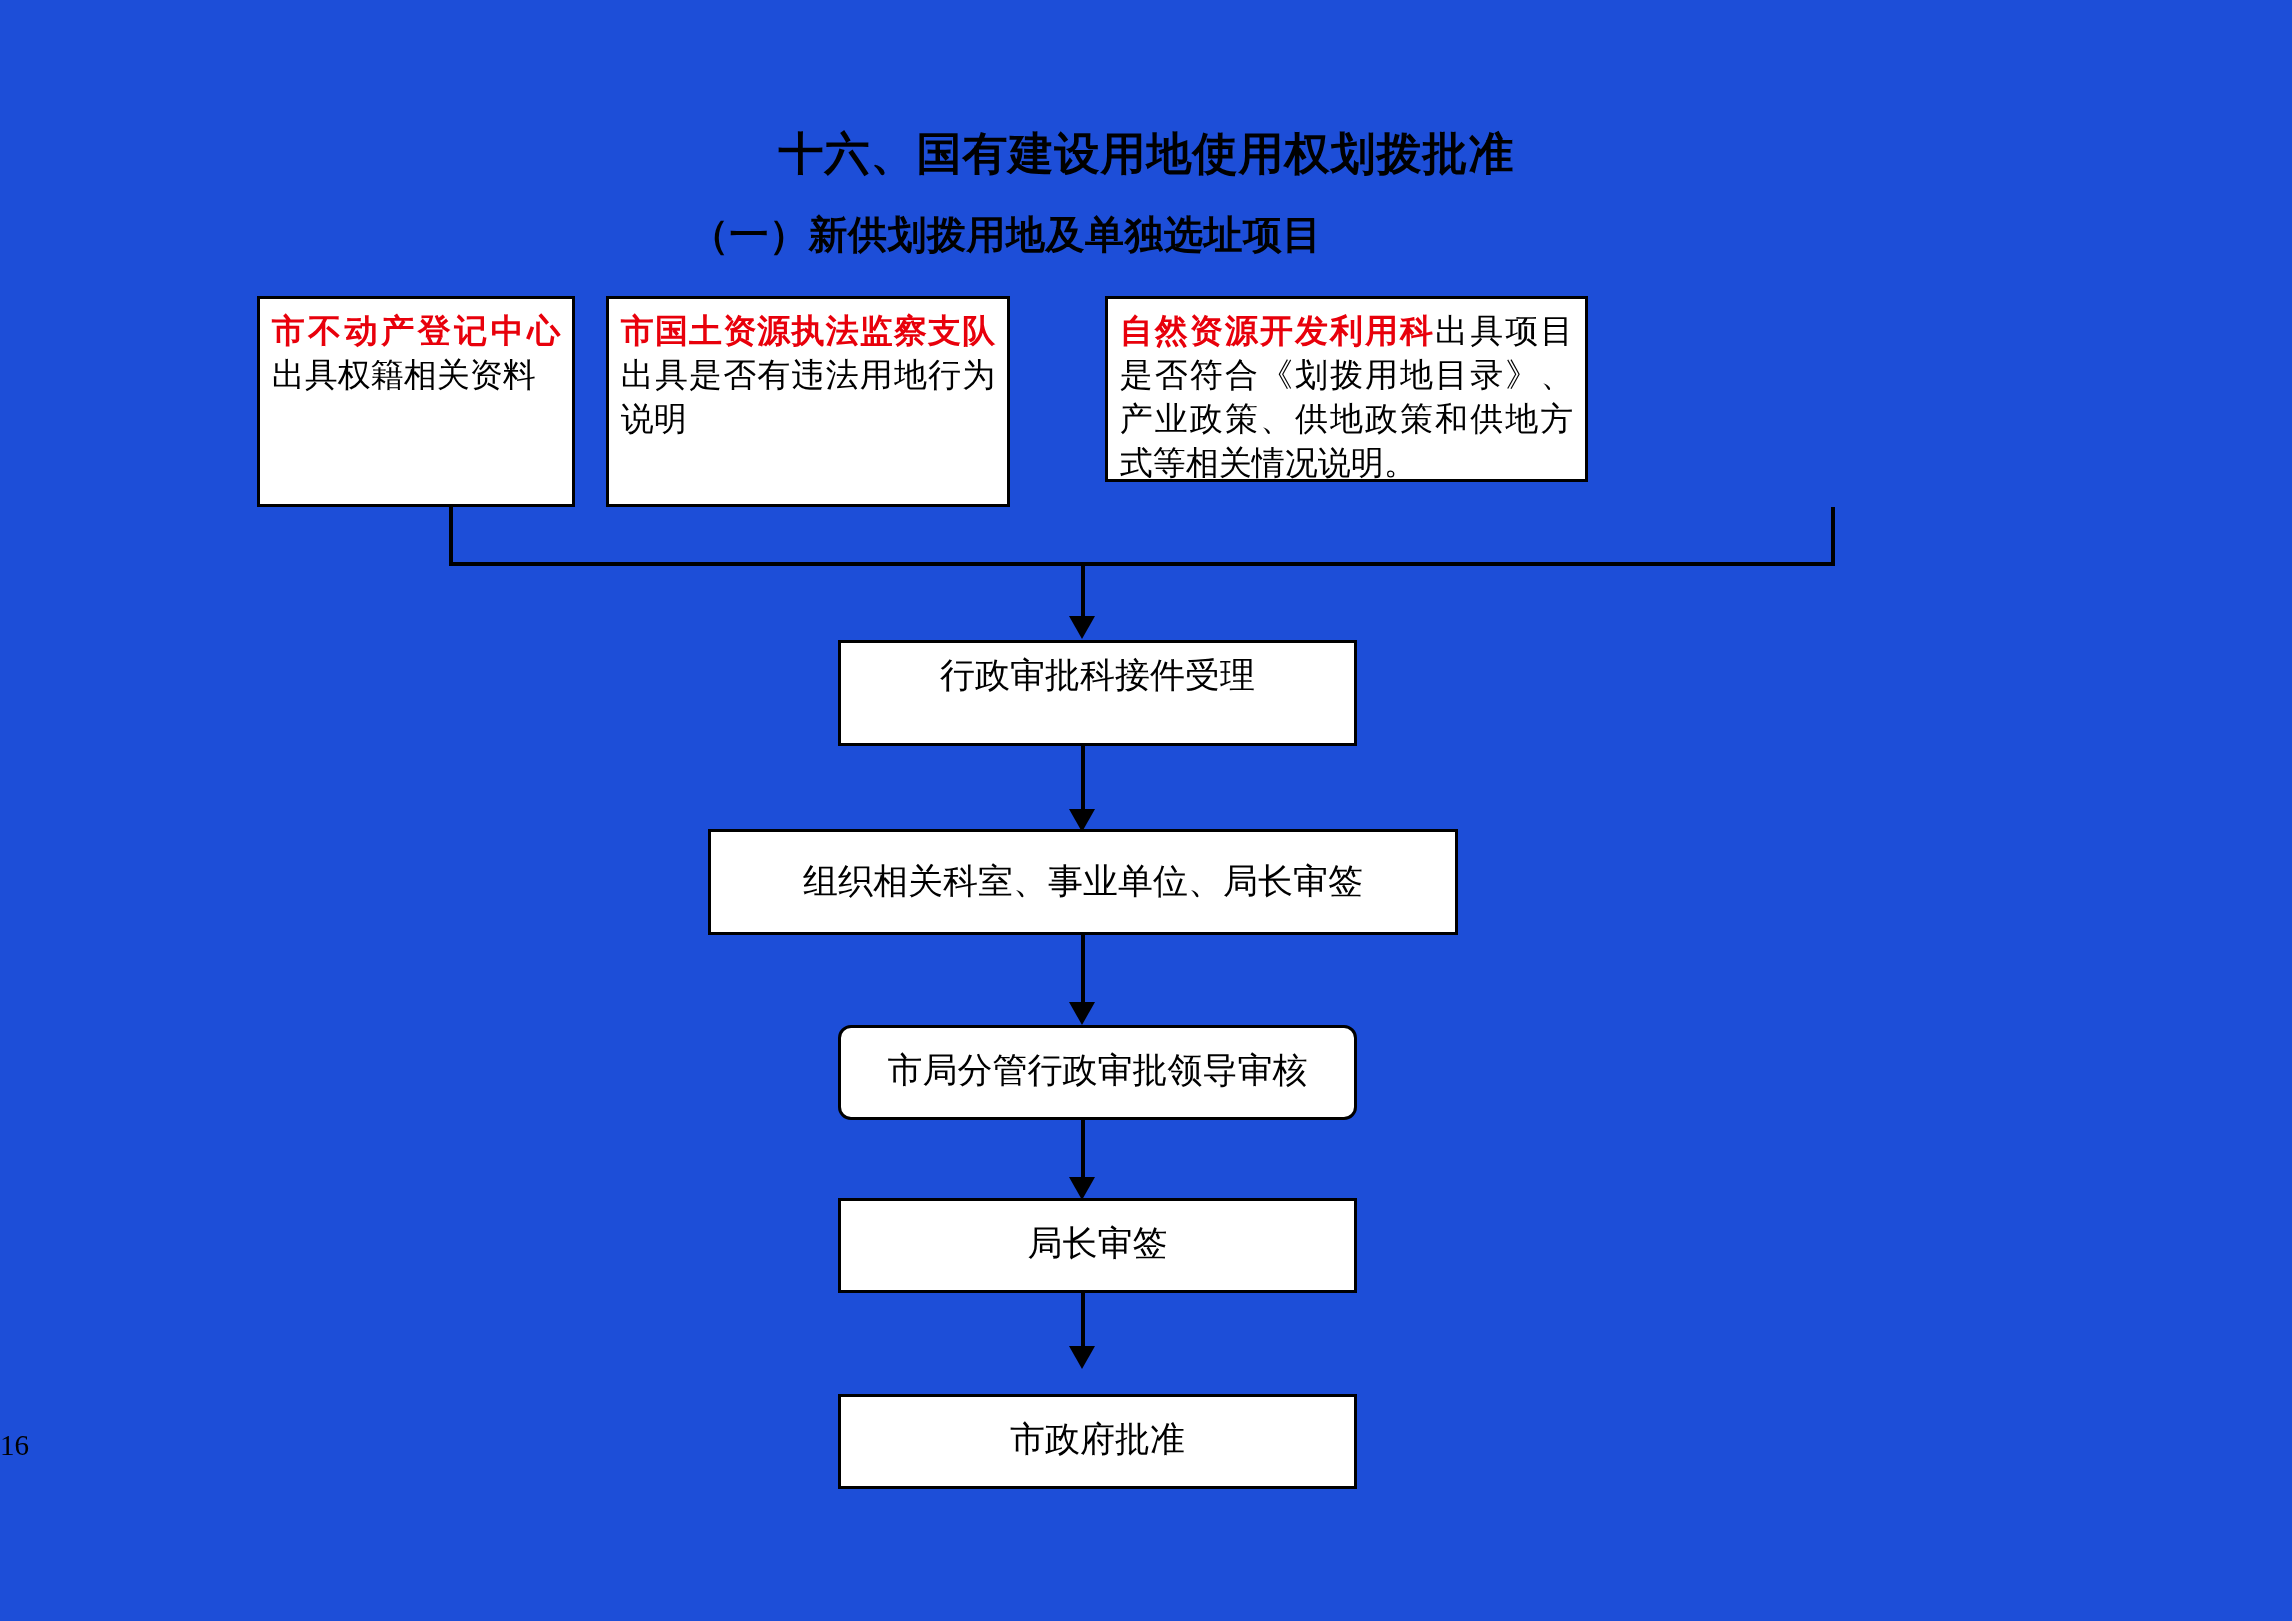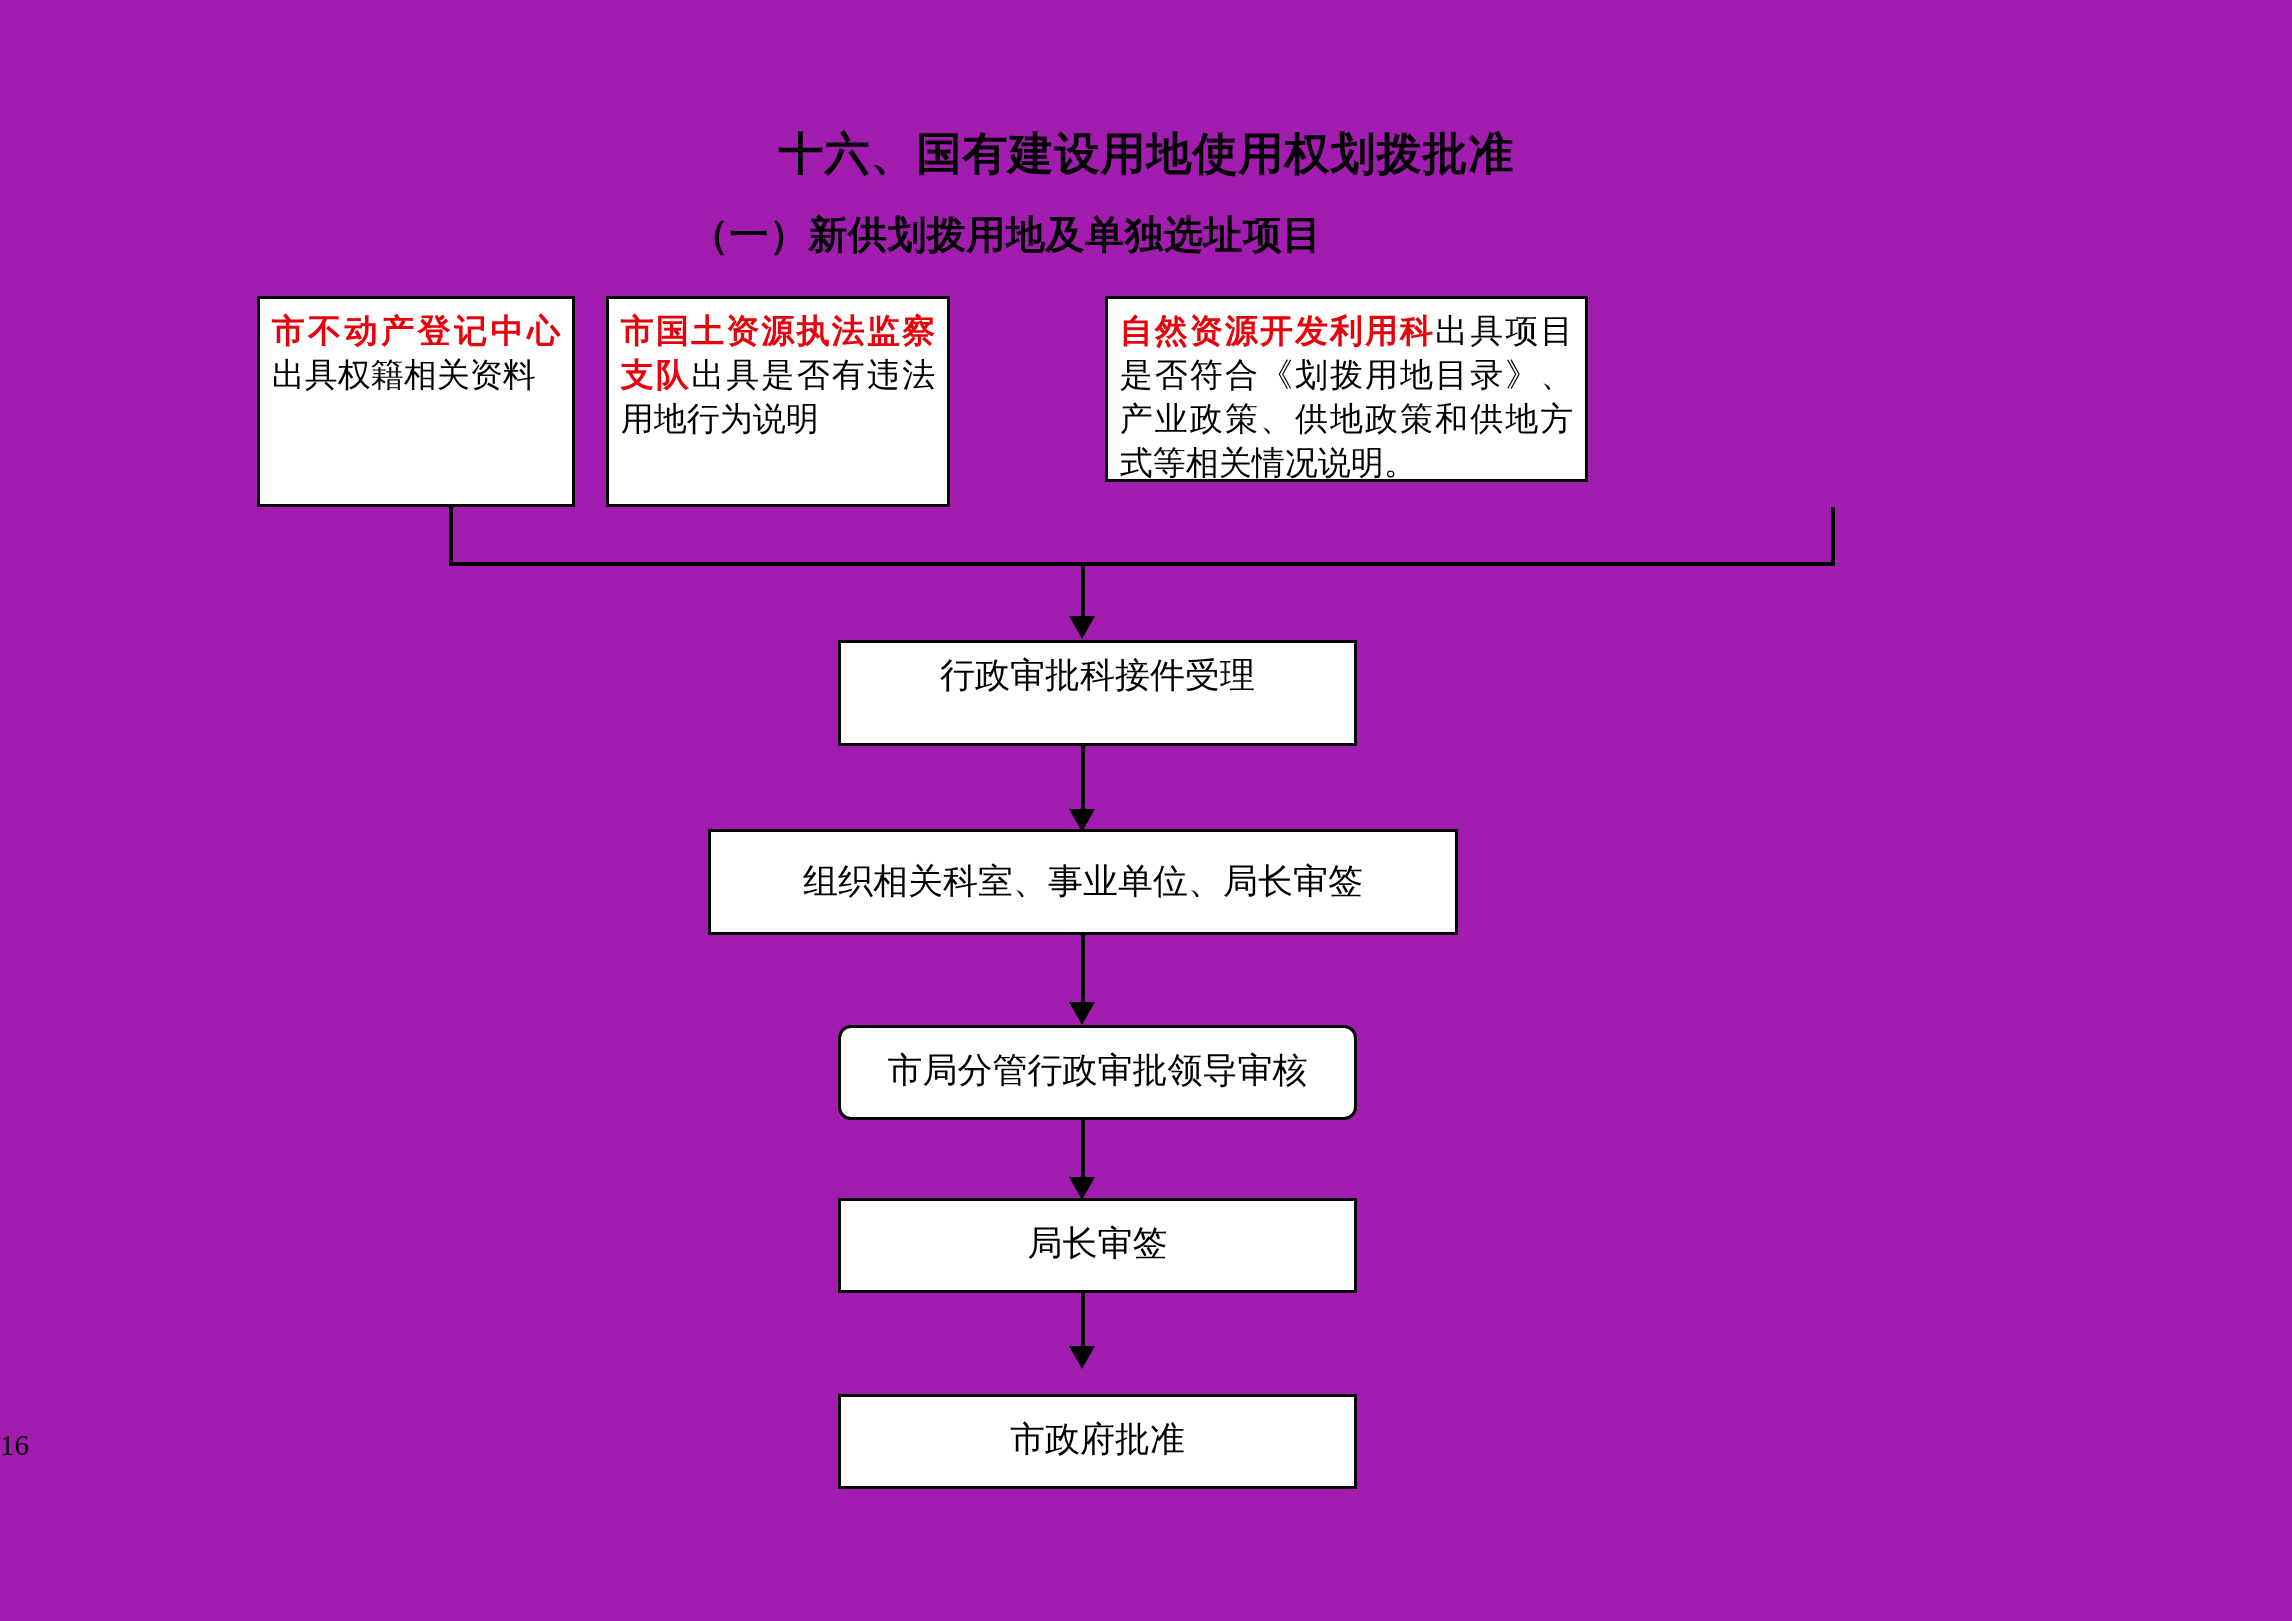--- a/index.html
+++ b/index.html
@@ -8,21 +8,21 @@
     background: #ffffff;
   }
   body {
     font-family: "Liberation Serif", "DejaVu Serif", serif;
     color: #000000;
   }
   #page {
     position: relative;
     width: 2293px;
     height: 1621px;
-    background: #a21caf;
+    background: #1d4ed8;
     overflow: hidden;
   }
 
   
   .doc-title {
     position: absolute;
     left: 0;
     top: 130px;
     width: 2293px;
     text-align: center;
@@ -109,21 +109,21 @@
 
   <div class="doc-title">十六、国有建设用地使用权划拨批准</div>
   <div class="doc-subtitle">（一）新供划拨用地及单独选址项目</div>
 
   <div class="node" style="left:257px; top:296px; width:318px; height:211px;">
     <div class="node-body src-text">
       <span class="org">市不动产登记中心</span><span>出具权籍相关资料</span>
     </div>
   </div>
 
-  <div class="node" style="left:606px; top:296px; width:344px; height:211px;">
+  <div class="node" style="left:606px; top:296px; width:404px; height:211px;">
     <div class="node-body src-text">
       <span class="org">市国土资源执法监察支队</span><span>出具是否有违法用地行为说明</span>
     </div>
   </div>
 
   <div class="node" style="left:1105px; top:296px; width:483px; height:186px;">
     <div class="node-body src-text">
       <span class="org">自然资源开发利用科</span><span>出具项目是否符合《划拨用地目录》、产业政策、供地政策和供地方式等相关情况说明。</span>
     </div>
   </div>

